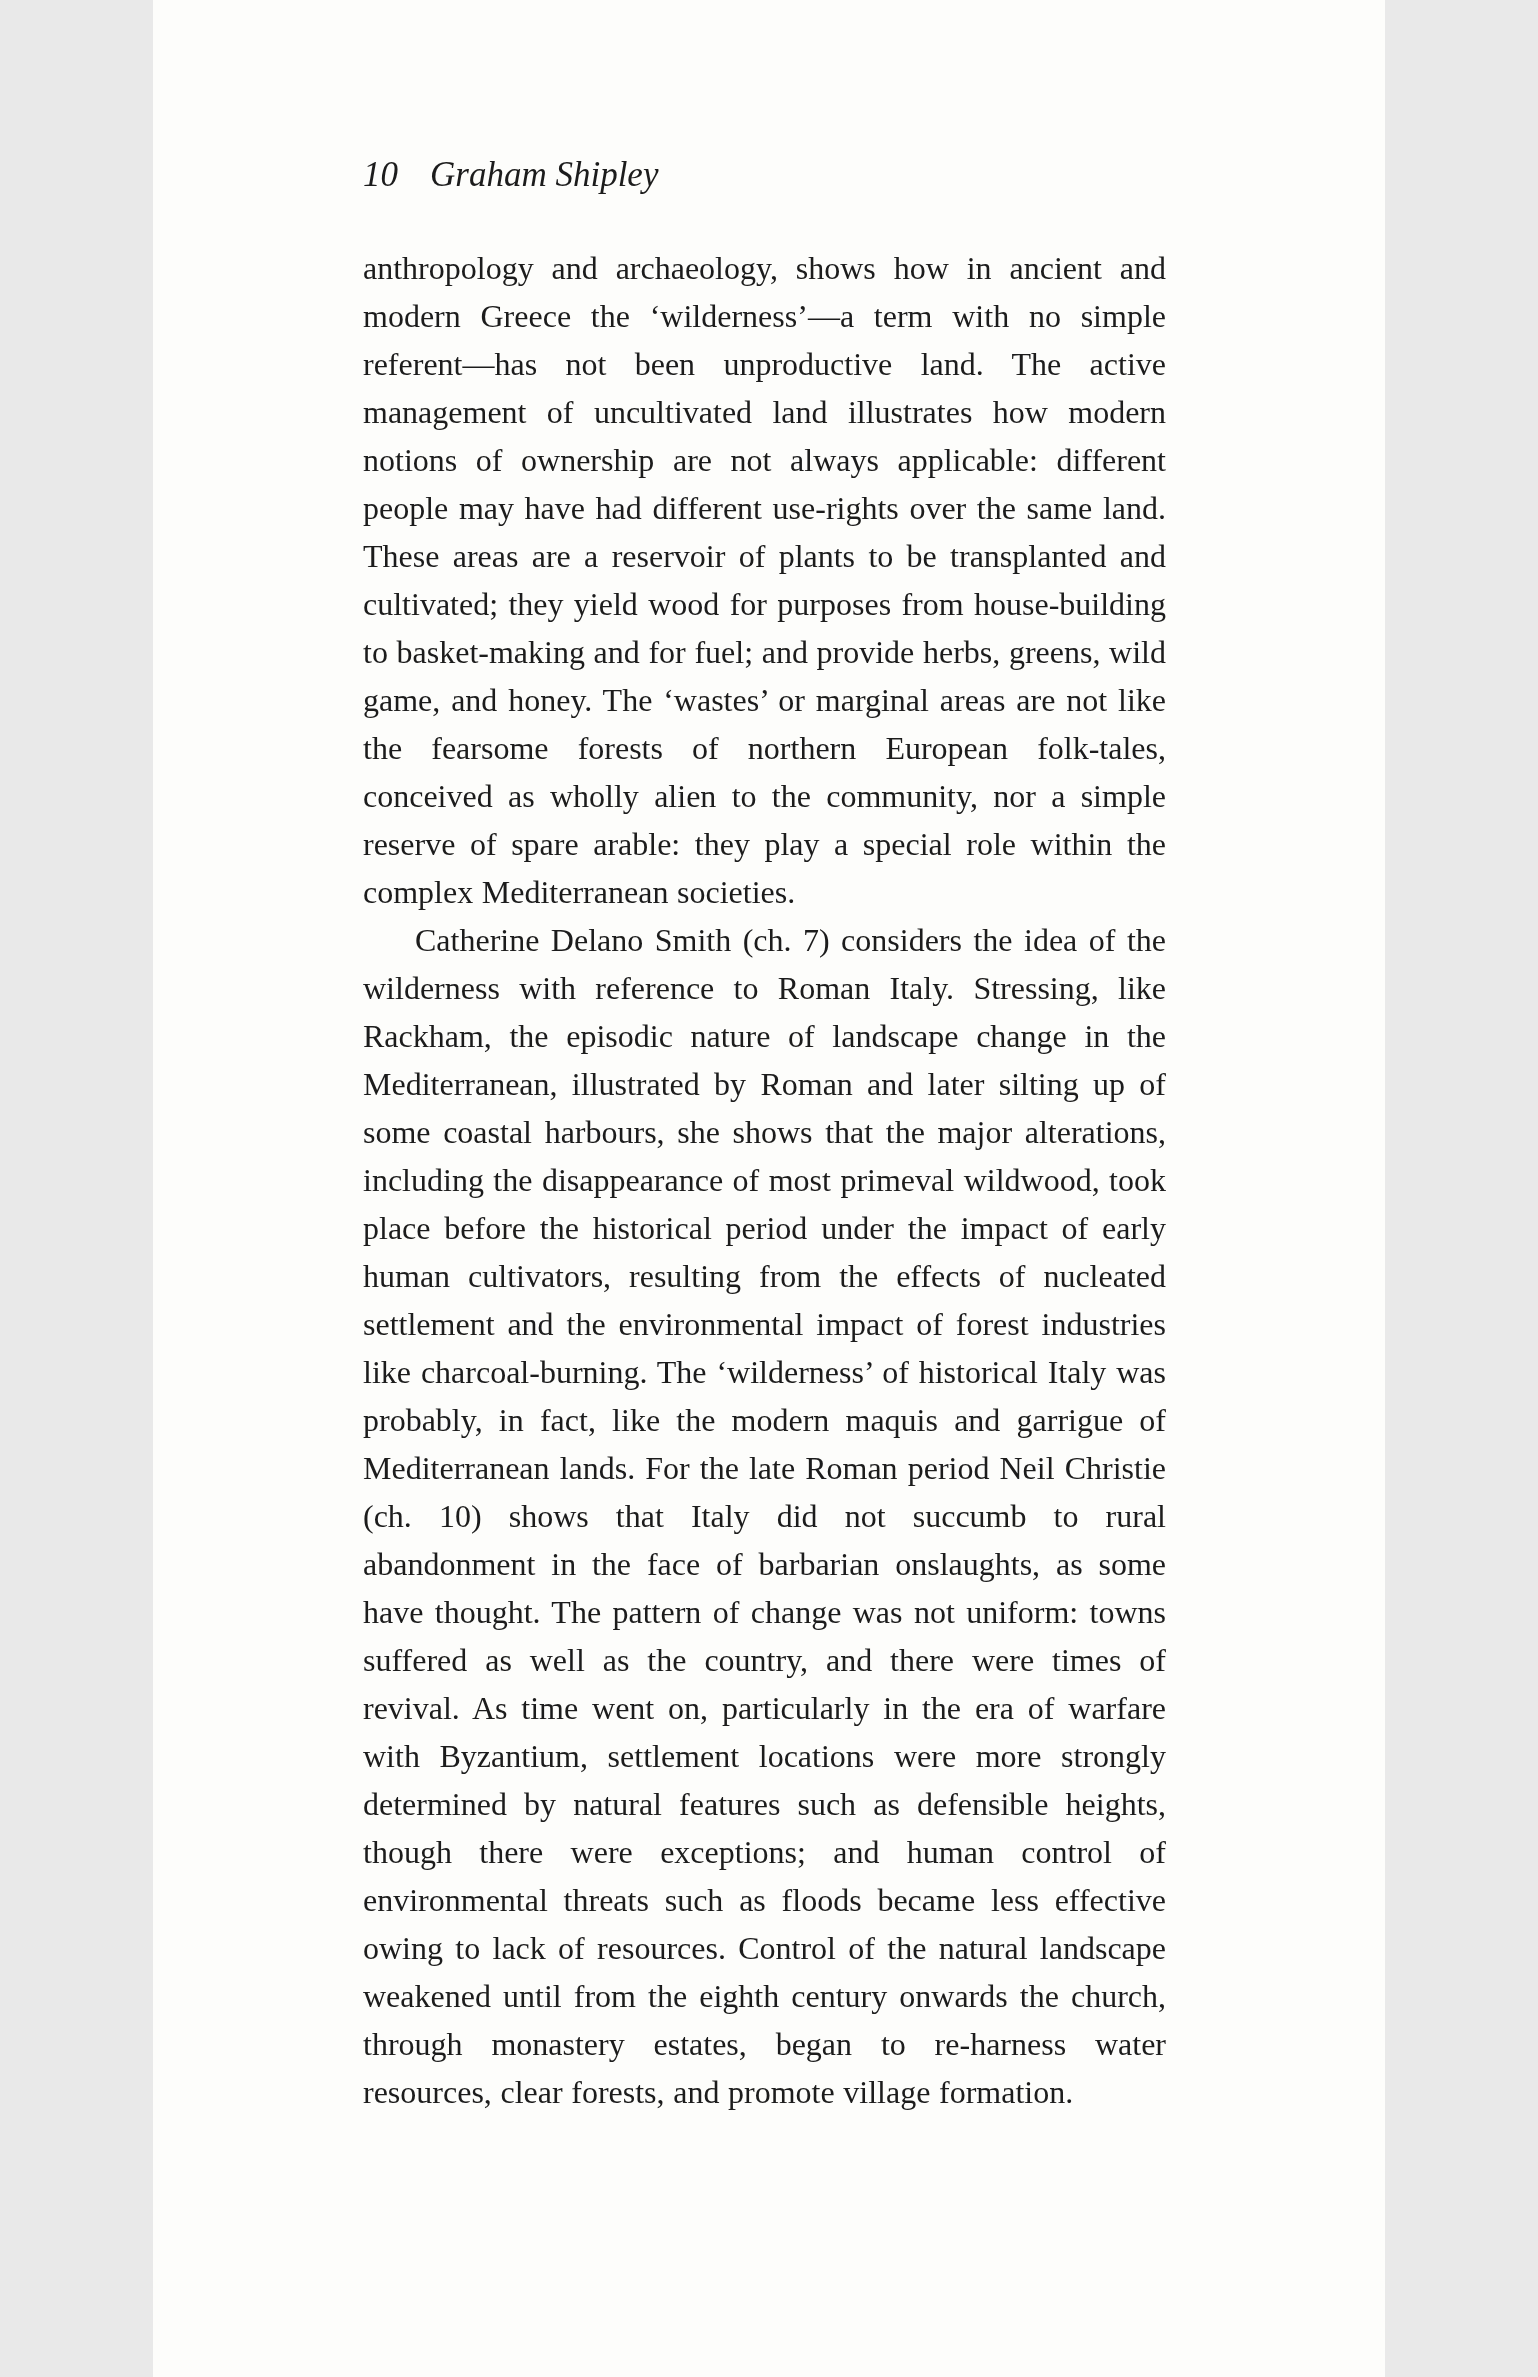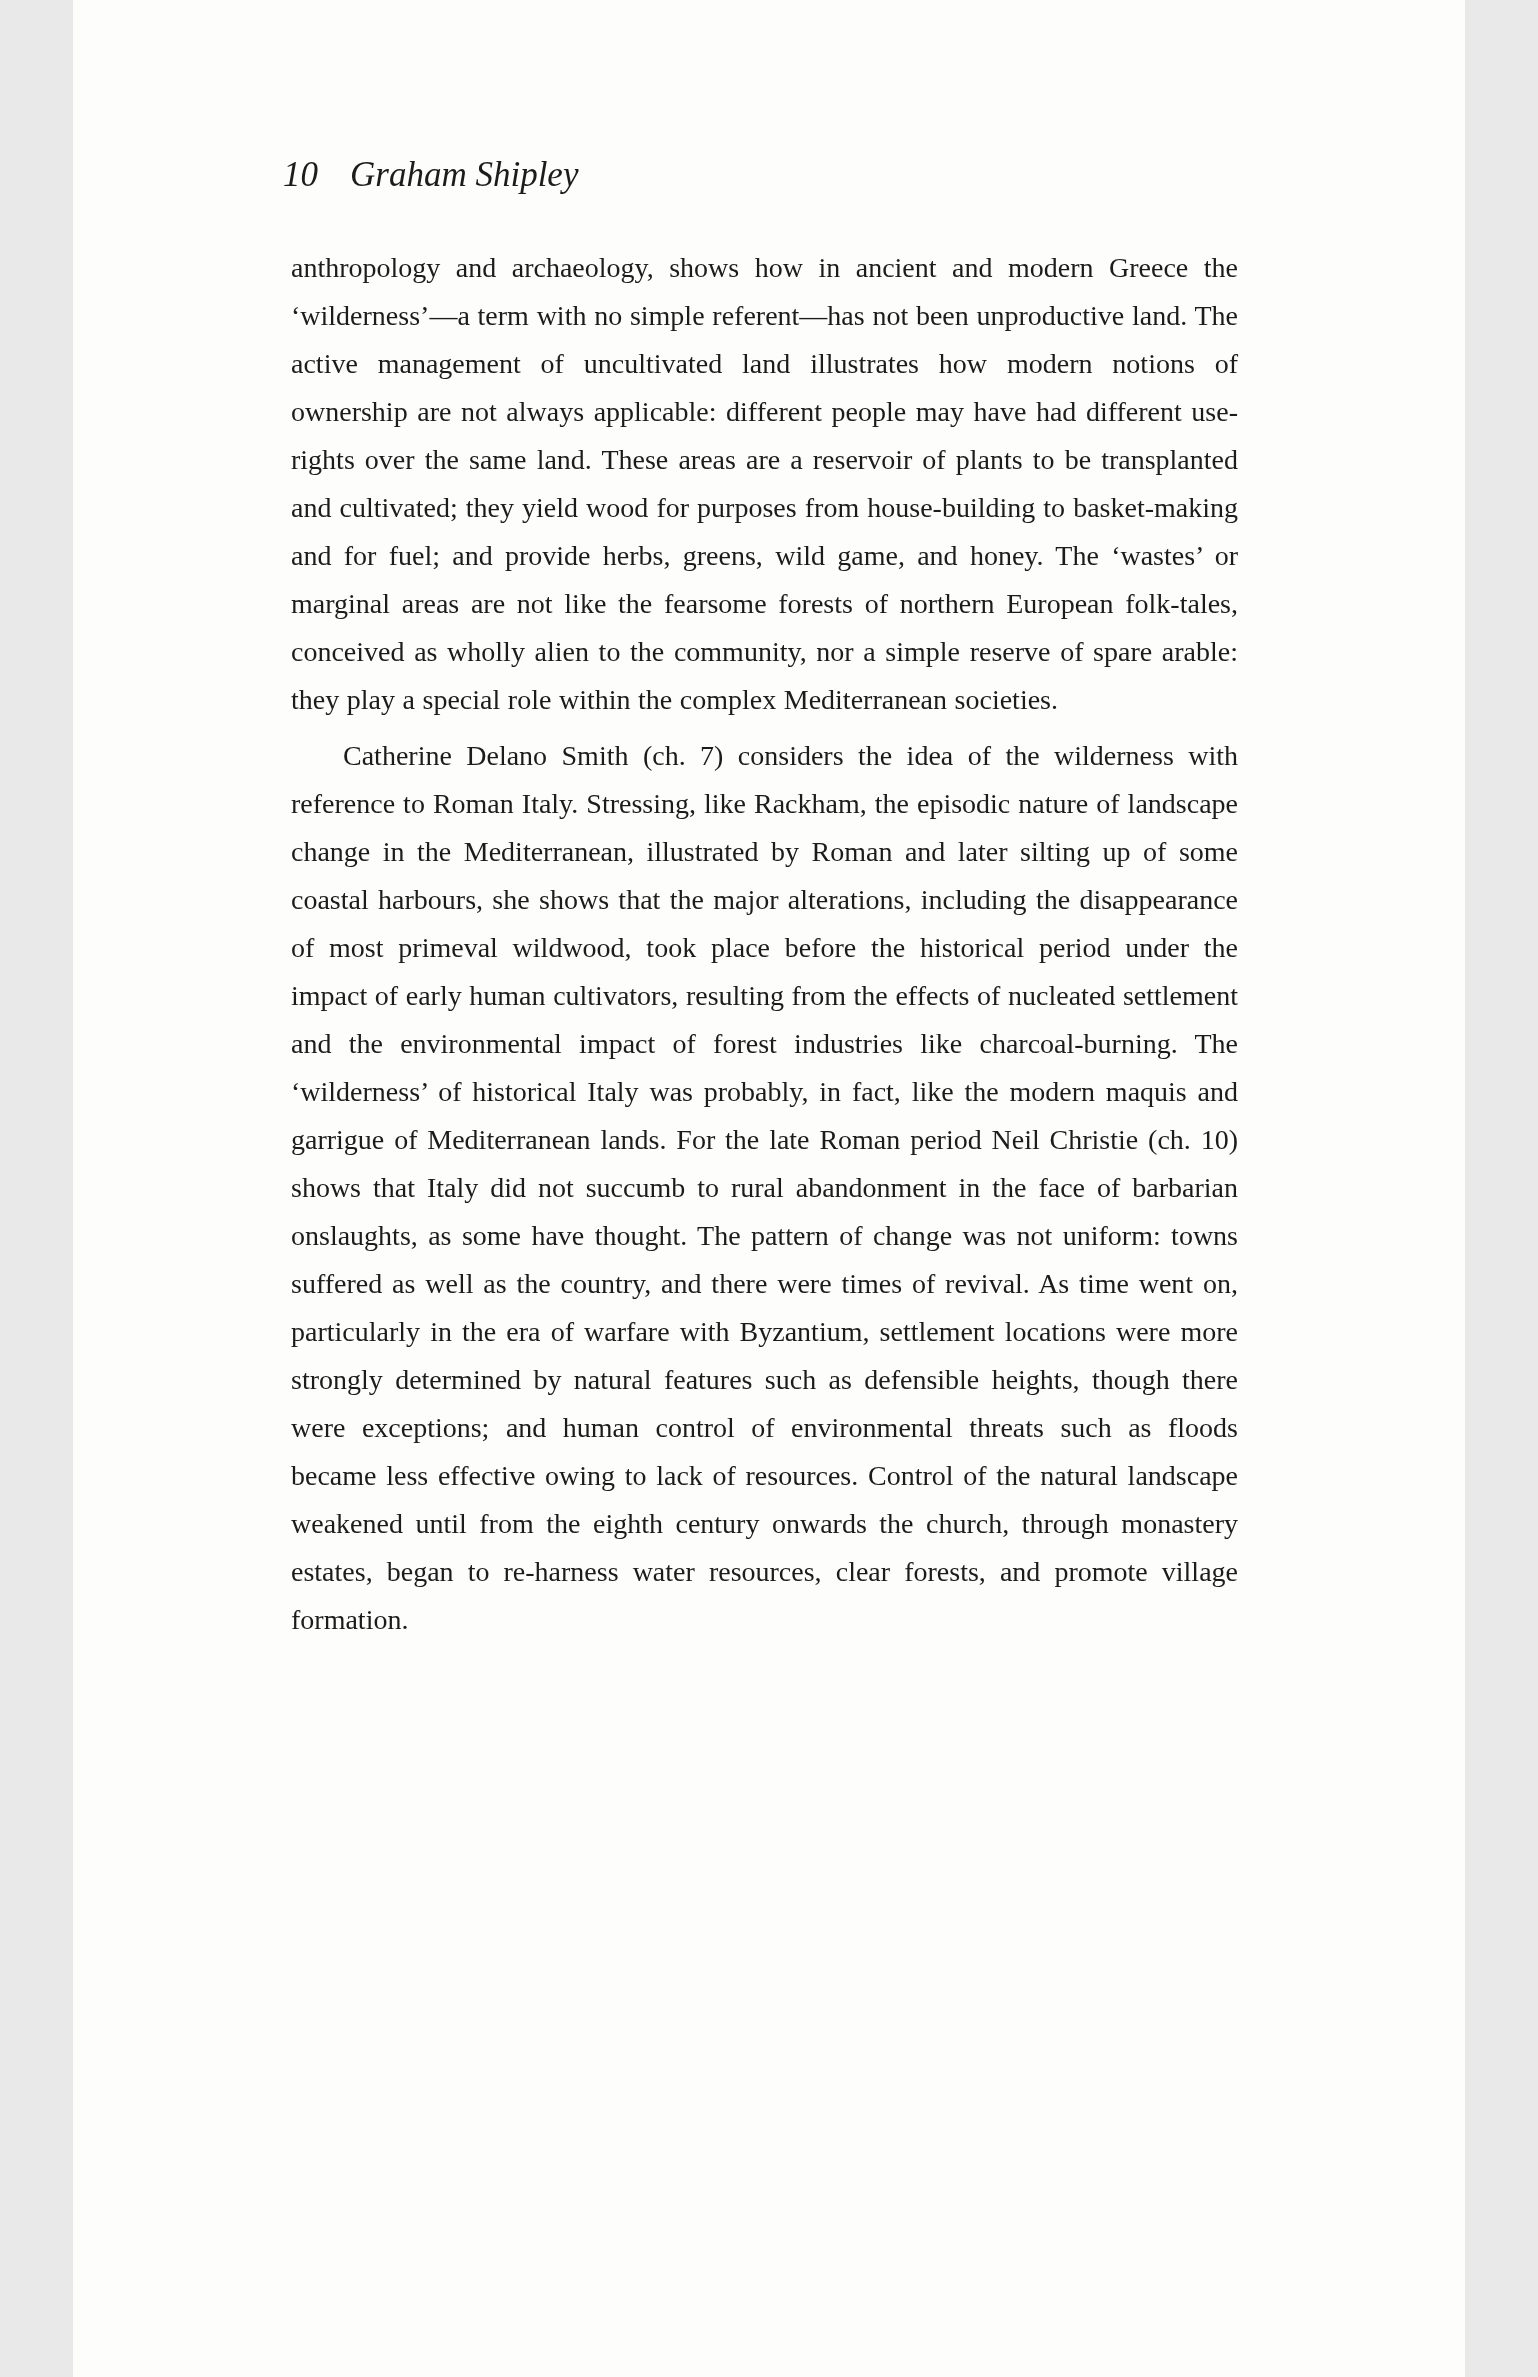--- a/index.html
+++ b/index.html
@@ -2,44 +2,44 @@
 <html style="font-size:15px"><head>
 <meta charset="utf-8">
 <style>
   html, body {
     margin: 0;
     padding: 0;
     background: #e9e9e9;
   }
   .page {
     position: relative;
-    width: 1392px;
+    width: 1232px;
     height: 2377px;
     margin: 0 auto;
     background: #fdfdfb;
     color: #1c1c1c;
     font-family: "Liberation Serif", "DejaVu Serif", serif;
     box-sizing: border-box;
     padding: 154px 219px 0 210px;
   }
   .running-header {
     font-style: italic;
     font-size: 35px;
     line-height: 1.2;
     margin-bottom: 48px;
     white-space: nowrap;
   }
   .running-header .page-number {
     margin-right: 32px;
   }
   .body-text p {
-    font-size: 28px;
+    font-size: 32px;
     line-height: 48px;
     text-align: justify;
-    margin: 8px;
+    margin: 0;
     padding: 0;
     hyphens: none;
     word-spacing: 0.02em;
   }
   .body-text p.indented {
     text-indent: 52px;
   }
 </style>
 </head>
 <body>

